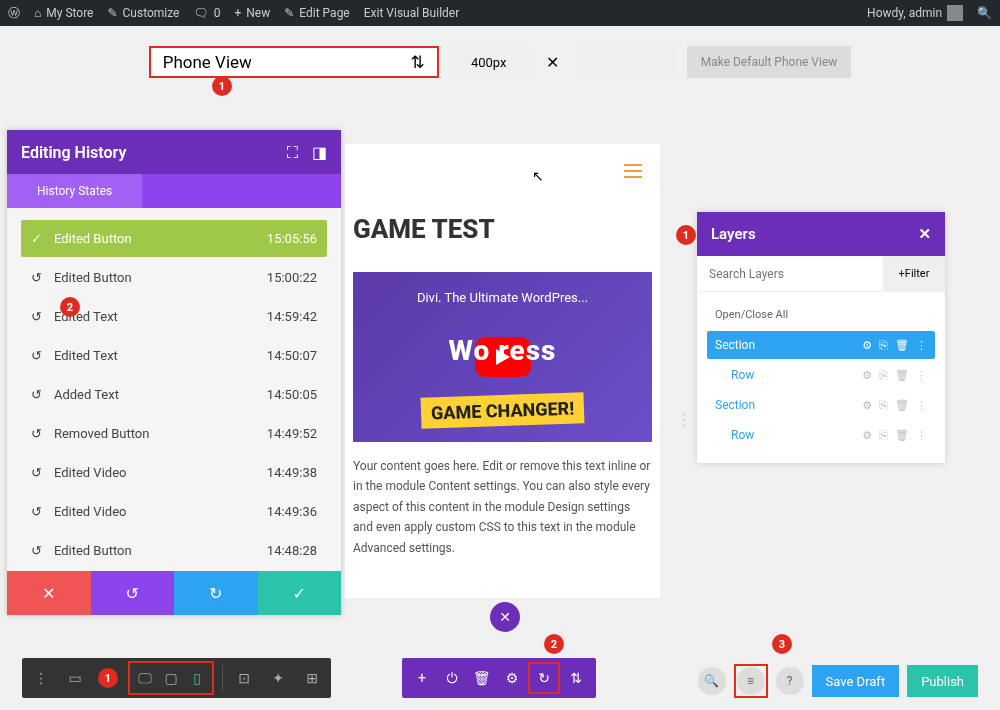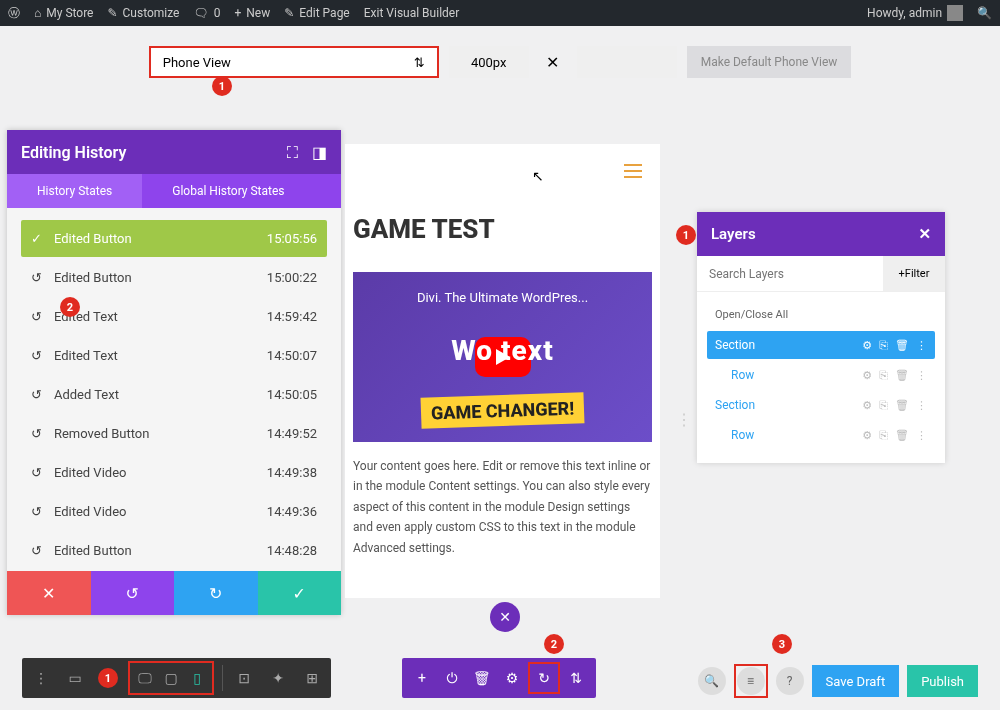--- a/index.html
+++ b/index.html
@@ -1,21 +1,21 @@
 <!DOCTYPE html>
 <html><head>
 <meta charset="utf-8">
 <style>
 *{margin:0;padding:0;box-sizing:border-box;font-family:-apple-system,BlinkMacSystemFont,'Segoe UI',Roboto,sans-serif}
 body{background:#f0f0f1;width:1000px;height:710px;overflow:hidden;position:relative}
 .wp-bar{background:#23282d;color:#ccc;height:26px;display:flex;align-items:center;font-size:12px;padding:0 8px;justify-content:space-between}
 .wp-left,.wp-right{display:flex;align-items:center;gap:14px}
 .wp-item{display:flex;align-items:center;gap:5px;cursor:pointer}
 .view-bar{display:flex;align-items:center;gap:10px;padding:20px 0 14px 0;justify-content:center}
-.view-select{width:290px;height:32px;border:2px solid #e02b20;background:#fff;padding:0 12px;font-size:13px;display:flex;align-items:center;justify-content:space-between;cursor:pointer}
+.view-select{width:290px;height:32px;border:2px solid #e02b20;background:#fff;padding:0 12px;font-size:17px;display:flex;align-items:center;justify-content:space-between;cursor:pointer}
 .view-px{width:80px;height:32px;background:#efefef;display:flex;align-items:center;justify-content:center;font-size:13px}
 .view-close{width:28px;height:32px;display:flex;align-items:center;justify-content:center;cursor:pointer}
 .view-empty{width:100px;height:32px;background:#efefef}
 .view-btn{height:32px;background:#dcdcdf;color:#888;padding:10px 14px;font-size:12px;display:flex;align-items:center}
 .hist-panel{position:absolute;top:130px;left:7px;width:334px;background:#f5f5f5;box-shadow:0 0 6px rgba(0,0,0,0.2)}
 .hist-header{background:#6c2eb9;color:#fff;height:44px;display:flex;align-items:center;justify-content:space-between;padding:8px 14px}
 .hist-title{font-size:16px;font-weight:600}
 .hist-icons{display:flex;gap:14px}
 .hist-tabs{background:#8e44ec;display:flex;height:34px}
 .hist-tab{color:#fff;font-size:12px;padding:0 30px;display:flex;align-items:center;cursor:pointer}
@@ -109,21 +109,20 @@
 <div class="hist-panel">
   <div class="hist-header">
     <span class="hist-title">Editing History</span>
     <div class="hist-icons">
       <span>⛶</span>
       <span>◨</span>
     </div>
   </div>
   <div class="hist-tabs">
     <div class="hist-tab active">History States</div>
-    <div class="hist-tab">Global History States</div>
   </div>
   <div class="hist-list" id="hist-list">
       <div class="hist-item current">
         <div class="hist-left">
           <span>✓</span>
           <span>Edited Button</span>
         </div>
         <span>15:05:56</span>
       </div>
       <div class="hist-item">
@@ -196,21 +195,21 @@
   <div class="canvas-nav">
       <div class="ham">
         <span></span>
         <span></span>
         <span></span>
       </div>
     </div>
   <div class="canvas-title">GAME TEST</div>
   <div class="video">
     <div class="video-title">Divi. The Ultimate WordPres...</div>
-    <div class="wp-txt">Wo    text</div>
+    <div class="wp-txt">Wo    ress</div>
     <div class="play">
         <div class="play-tri"></div>
       </div>
     <div class="gc">GAME CHANGER!</div>
   </div>
   <div class="canvas-desc">Your content goes here. Edit or remove this text inline or in the module Content settings. You can also style every aspect of this content in the module Design settings and even apply custom CSS to this text in the module Advanced settings.</div>
 </div>
 <span class="cursor">↖</span>
 <span class="drag">⋮⋮</span>
 

